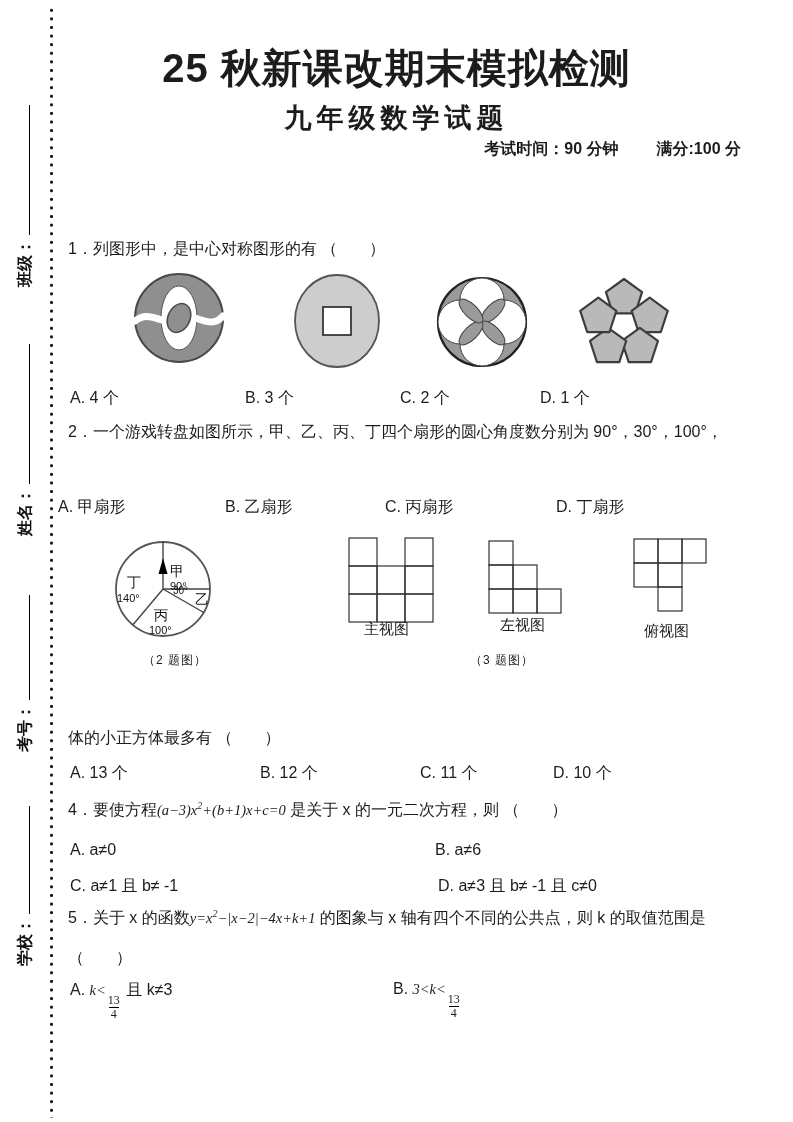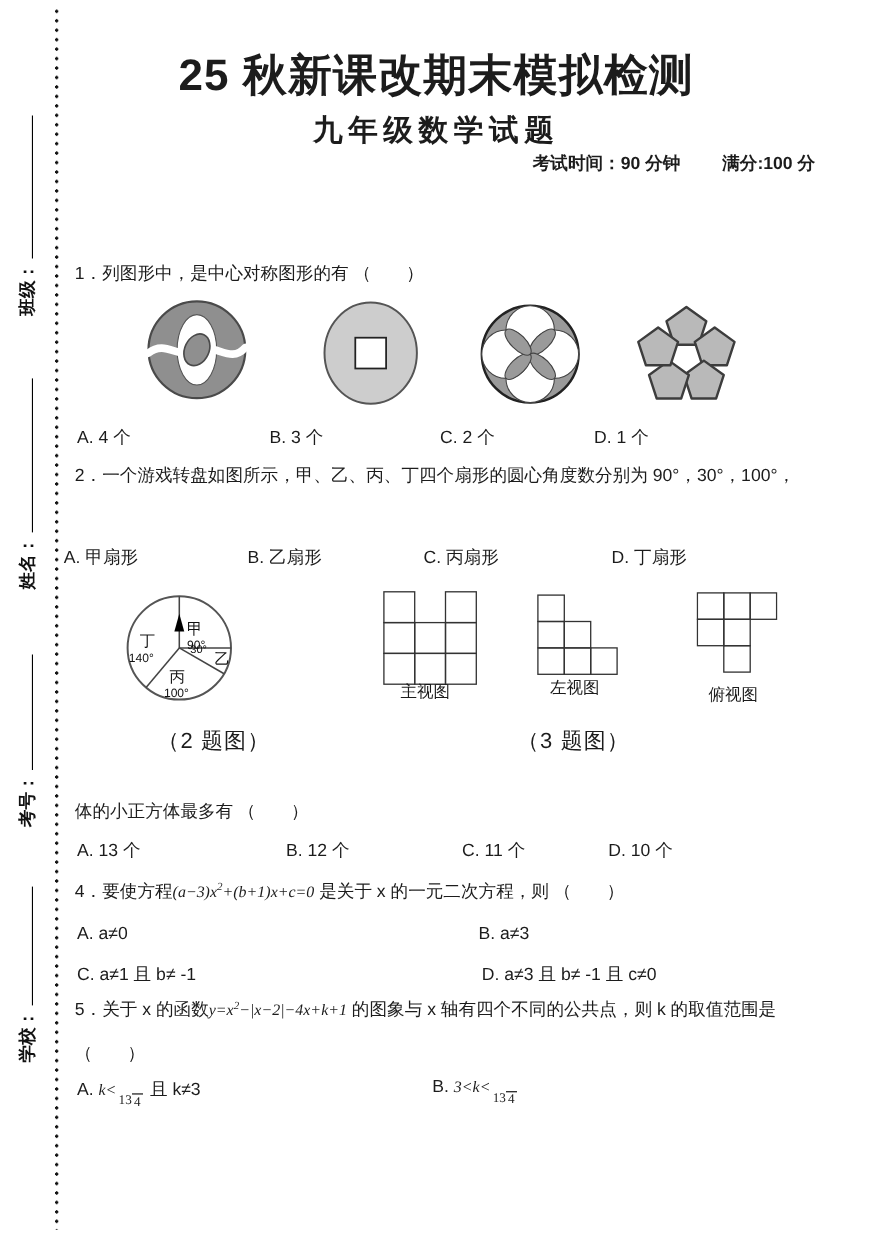--- a/index.html
+++ b/index.html
@@ -19,25 +19,25 @@
   .t2{top:100px;left:0;width:100%;text-align:center;font-size:27px;font-weight:bold;
       font-family:"Liberation Serif",serif;letter-spacing:5px;}
   .exam-info{top:139px;right:52px;font-size:16px;font-weight:bold;}
   .exam-info .gap{display:inline-block;width:38px;}
   .section{top:170px;left:0;width:100%;text-align:center;font-size:18px;font-weight:bold;letter-spacing:1px;}
   
   .line{left:68px;font-size:16px;white-space:nowrap;}
   .opt{position:absolute;font-size:16px;white-space:nowrap;}
   .math{font-family:"Liberation Serif",serif;font-style:italic;font-size:14.5px;}
   .msup{font-family:"Liberation Serif",serif;font-style:italic;font-size:10px;}
-  .frac{display:inline-flex;align-items:center;line-height:1.05;
+  .frac{display:inline-flex;flex-direction:column;align-items:center;line-height:1.05;
         font-size:12px;font-style:normal;vertical-align:-9px;margin:0 2px;}
   .frac .den{border-top:1px solid #000;padding:0 2px;}
   .figlabel{position:absolute;font-size:15px;}
-  .caption{position:absolute;font-size:20px;letter-spacing:1px;margin-top:8px;}
+  .caption{position:absolute;font-size:12px;letter-spacing:1px;}
   svg text{font-family:"Liberation Sans",sans-serif;fill:#111;}
 </style>
 </head>
 <body>
 
 <div class="page">
 
   <div class="abs dotted"></div>
 
   <div class="mlabel" style="top:287px">
@@ -171,21 +171,21 @@
   <div class="abs line" style="top:728px">体的小正方体最多有 （　　）</div>
   <span class="opt" style="left:70px;top:763px">A. 13 个</span>
   <span class="opt" style="left:260px;top:763px">B. 12 个</span>
   <span class="opt" style="left:420px;top:763px">C. 11 个</span>
   <span class="opt" style="left:553px;top:763px">D. 10 个</span>
 
   <div class="abs line" style="top:800px">
     <span>4．要使方程</span><span class="math"><span>(a−3)x</span><sup class="msup">2</sup><span>+(b+1)x+c=0</span></span><span> 是关于 x 的一元二次方程，则 （　　）</span>
   </div>
   <span class="opt" style="left:70px;top:841px">A. a≠0</span>
-  <span class="opt" style="left:435px;top:841px">B. a≠3</span>
+  <span class="opt" style="left:435px;top:841px">B. a≠6</span>
   <span class="opt" style="left:70px;top:876px">C. a≠1 且 b≠ -1</span>
   <span class="opt" style="left:438px;top:876px">D. a≠3 且 b≠ -1 且 c≠0</span>
 
   <div class="abs line" style="top:908px">
     <span>5．关于 x 的函数</span><span class="math"><span>y=x</span><sup class="msup">2</sup><span>−|x−2|−4x+k+1</span></span><span> 的图象与 x 轴有四个不同的公共点，则 k 的取值范围是</span>
   </div>
   <div class="abs line" style="top:948px">（　　）</div>
 
   <span class="opt" style="left:70px;top:980px">
     <span>A.</span>

